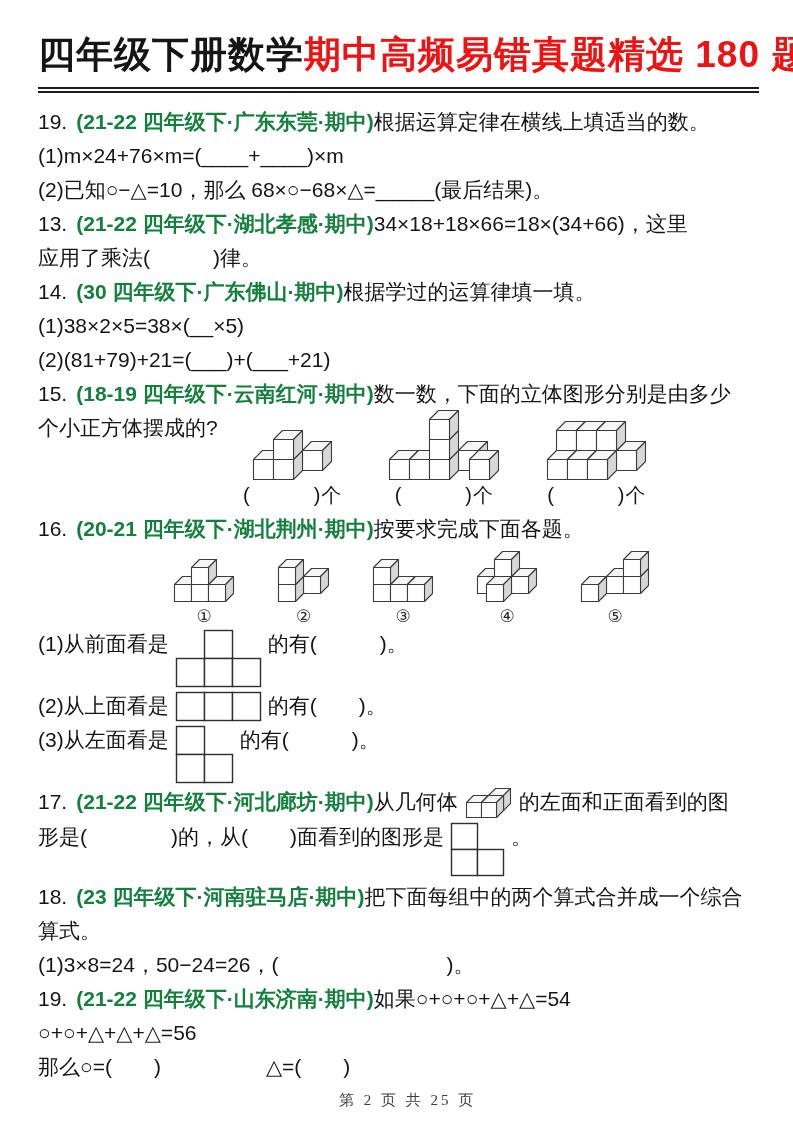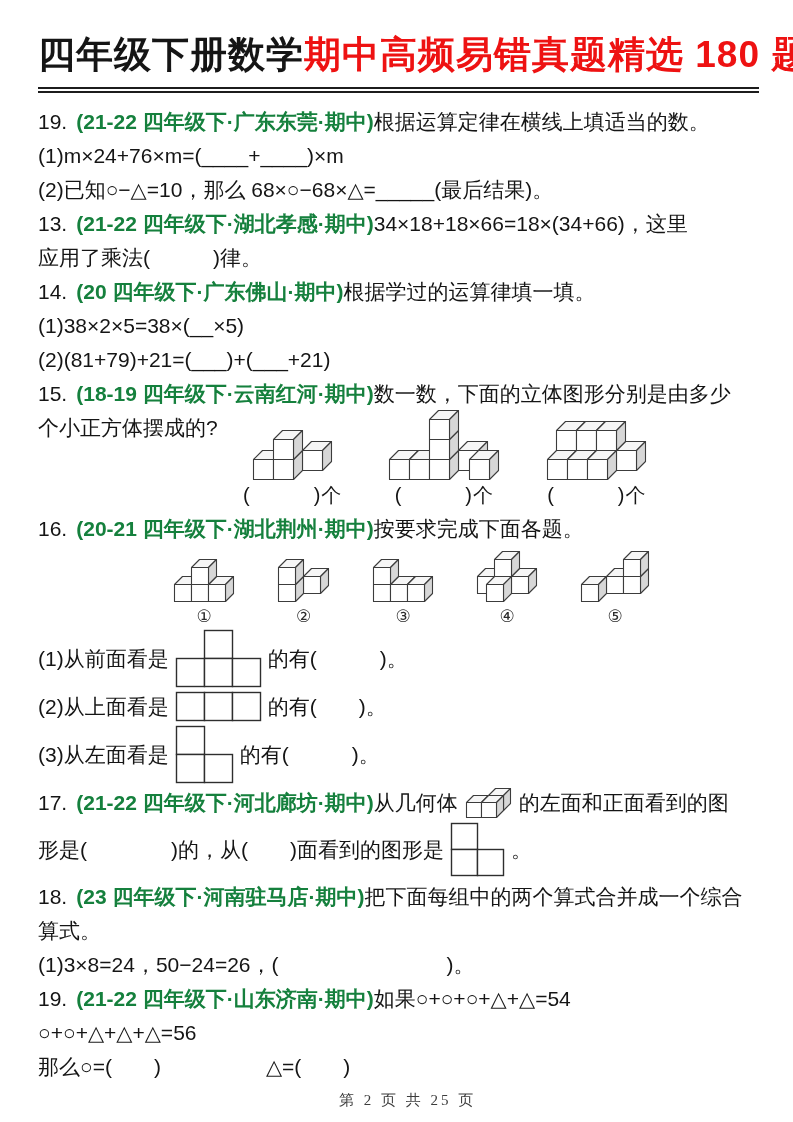--- a/index.html
+++ b/index.html
@@ -9,21 +9,21 @@
   }
   .page{padding:24px 34px 0 38px;}
   .title{
     font-size:37px;font-weight:700;letter-spacing:1px;white-space:nowrap;
     padding-bottom:7px;border-bottom:6px double #1c1c1c;margin:6px 0 12px 0;text-align:center;
   }
   .title .red{color:#ee1212;}
   .line{font-size:21px;line-height:34px;white-space:nowrap;}
   .num{margin-right:9px;}
   .src{color:#15803d;font-weight:700;}
-  .viewrow{display:flex;align-items:center;font-size:21px;line-height:30px;margin:3px 0;white-space:nowrap;}
+  .viewrow{display:flex;align-items:flex-start;font-size:21px;line-height:30px;margin:3px 0;white-space:nowrap;}
   .cells{display:inline-flex;margin:0 6px;}
   .cells svg,.cubes svg{display:block;}
   .figrow15{display:flex;align-items:flex-end;gap:46px;margin:-36px 0 4px 205px;}
   .figcol{display:flex;flex-direction:column;align-items:center;}
   .cap15{font-size:20px;line-height:25px;margin-top:2px;letter-spacing:1px;}
   .figrow16{display:flex;align-items:flex-end;gap:42px;margin:4px 0 2px 135px;}
   .figlabel{font-size:17px;line-height:19px;margin-top:4px;color:#2b2b2b;}
   .inlinefig{display:inline-flex;margin:0 7px;}
   .footer{
     position:absolute;left:0;right:0;bottom:12px;text-align:center;
@@ -37,21 +37,21 @@
 
   <div class="title"><span>四年级下册数学</span><span class="red">期中高频易错真题精选 180 题</span></div>
 
   <div class="line"><span class="num">19.</span><span class="src">(21-22 四年级下·广东东莞·期中)</span><span>根据运算定律在横线上填适当的数。</span></div>
   <div class="line">(1)m×24+76×m=(____+____)×m</div>
   <div class="line">(2)已知○−△=10，那么 68×○−68×△=_____(最后结果)。</div>
 
   <div class="line"><span class="num">13.</span><span class="src">(21-22 四年级下·湖北孝感·期中)</span><span>34×18+18×66=18×(34+66)，这里</span></div>
   <div class="line">应用了乘法(　　　)律。</div>
 
-  <div class="line"><span class="num">14.</span><span class="src">(20 四年级下·广东佛山·期中)</span><span>根据学过的运算律填一填。</span></div>
+  <div class="line"><span class="num">14.</span><span class="src">(30 四年级下·广东佛山·期中)</span><span>根据学过的运算律填一填。</span></div>
   <div class="line">(1)38×2×5=38×(__×5)</div>
   <div class="line">(2)(81+79)+21=(___)+(___+21)</div>
 
   <div class="line"><span class="num">15.</span><span class="src">(18-19 四年级下·云南红河·期中)</span><span>数一数，下面的立体图形分别是由多少</span></div>
   <div class="line">个小正方体摆成的?</div>
   <div class="figrow15">
     <div class="figcol">
       <div class="cubes">
           <svg xmlns="http://www.w3.org/2000/svg" width="81" height="52" viewBox="-1.5 -50.5 81 52">
             <polygon points="49,-29 58,-38 78,-38 69,-29" fill="#f6f6f6" stroke="#3c3c3c" stroke-width="1.1" stroke-linejoin="round"></polygon>

